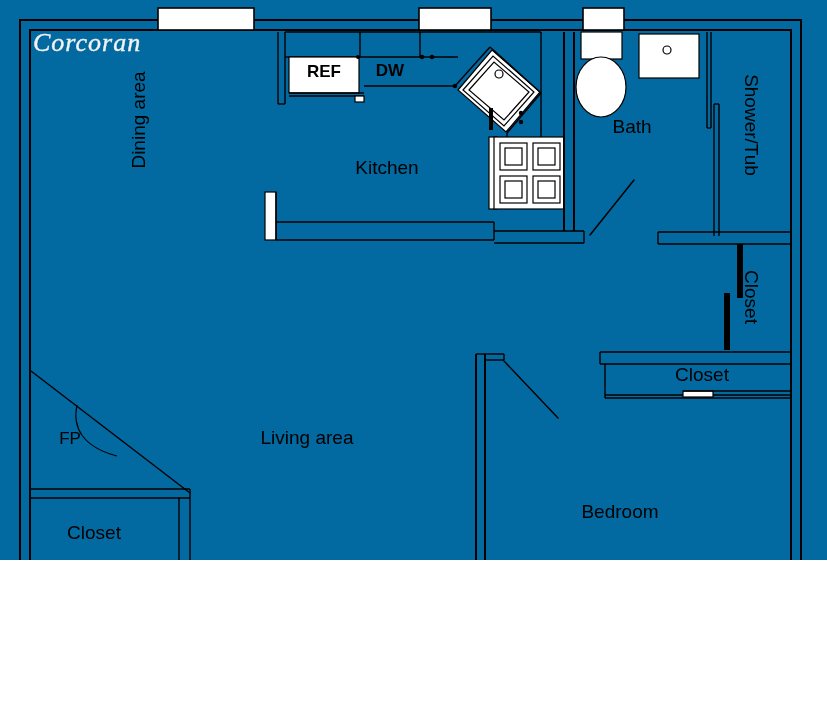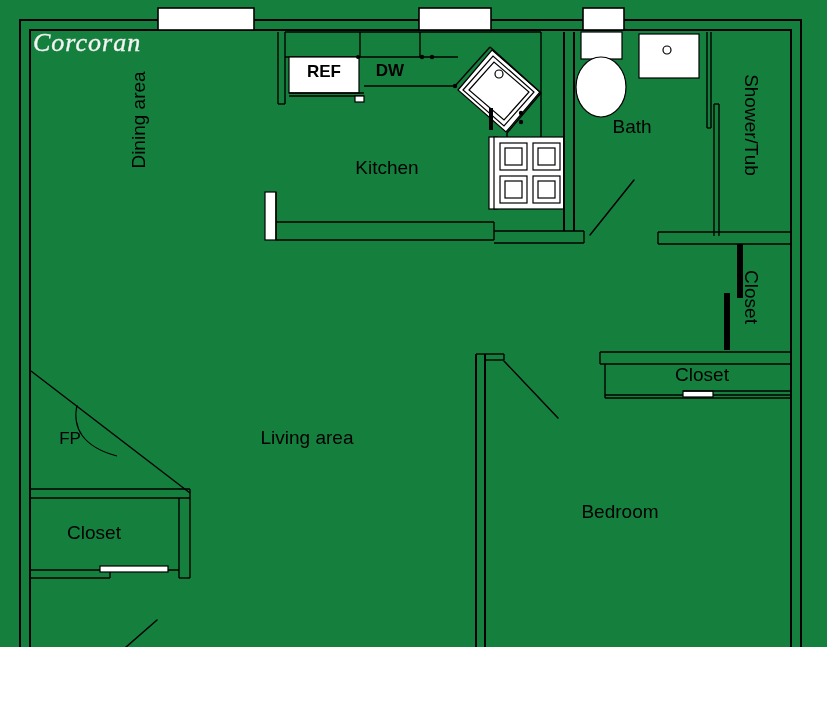--- a/index.html
+++ b/index.html
@@ -7,22 +7,22 @@
     margin: 0;
     padding: 0;
     background: #ffffff;
   }
   body {
     font-family: "Liberation Sans", sans-serif;
   }
   #plan-wrapper {
     position: relative;
     width: 827px;
-    height: 647px;
-    background: #15803d;
+    height: 560px;
+    background: #0369a1;
     overflow: hidden;
   }
   #plan-svg {
     position: absolute;
     top: 0;
     left: 0;
     width: 827px;
     height: 720px;
   }
   .wall {

